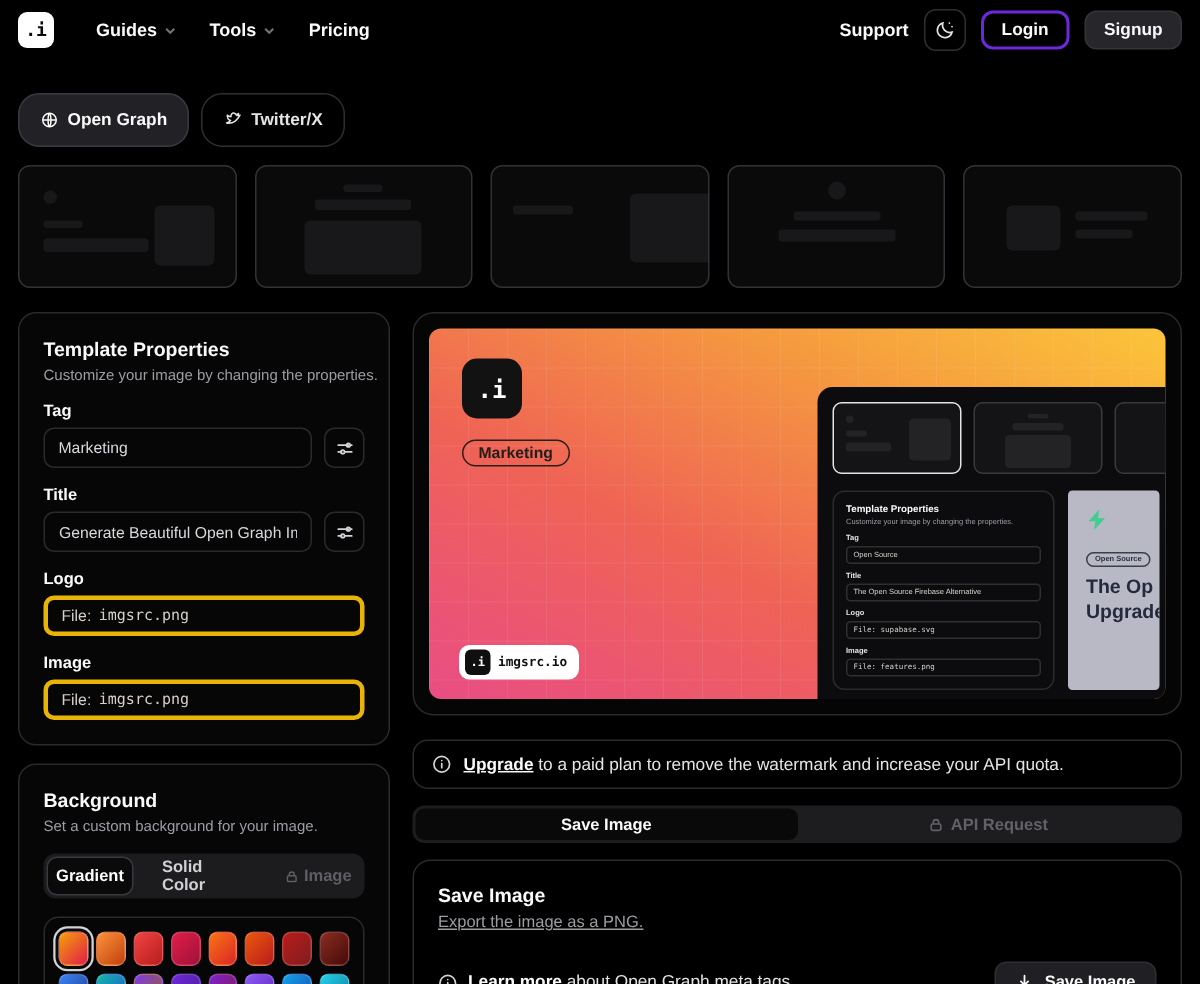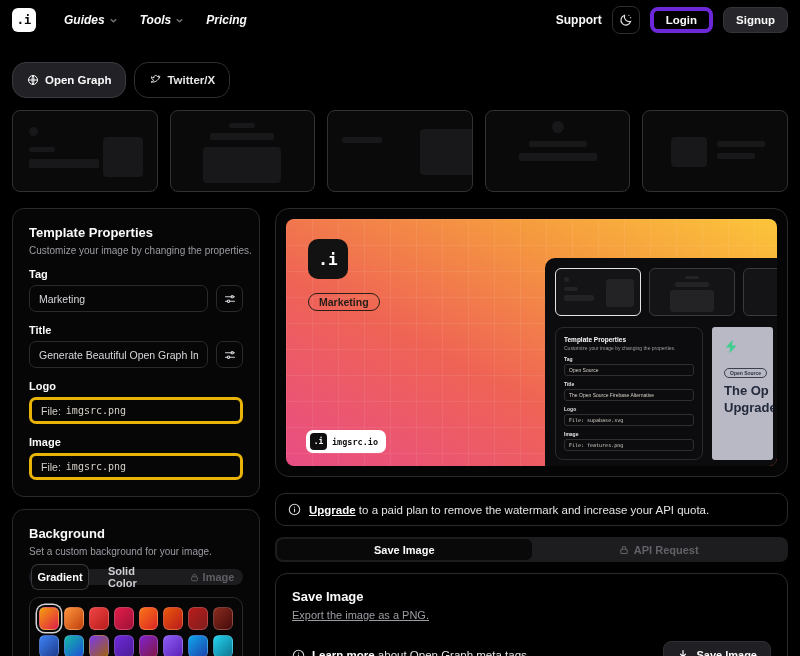--- a/index.html
+++ b/index.html
@@ -5,28 +5,28 @@
   * { margin:0; padding:0; box-sizing:border-box; }
   html,body { width:800px; height:656px; background:#000; overflow:hidden;
     font-family:"Liberation Sans", sans-serif; color:#fafafa; }
   .mono { font-family:"DejaVu Sans Mono", monospace; }
 
   
   .header { height:40px; display:flex; align-items:center; padding:0 12px; }
   .logo-sq { width:24px; height:24px; background:#fff; border-radius:6px;
     display:flex; align-items:center; justify-content:center; color:#0a0a0a;
     font-family:"DejaVu Sans Mono",monospace; font-weight:bold; font-size:12px; }
-  .nav { display:flex; align-items:center; gap:22px; margin-left:28px;font-style:italic; }
+  .nav { display:flex; align-items:center; gap:22px; margin-left:28px; }
   .nav-item { display:flex; align-items:center; gap:4px; font-size:12px; font-weight:600; color:#fafafa; cursor:pointer; }
   .nav-item svg { opacity:.7; }
   .header-right { margin-left:auto; display:flex; align-items:center; gap:10px; }
   .support { font-size:12px; font-weight:600; }
   .icon-btn { width:28px; height:28px; border:1px solid #2e2e33; border-radius:8px;
     display:flex; align-items:center; justify-content:center; background:transparent; color:#e4e4e7; }
-  .btn-outline { height:26px; padding:0 12px; border:4px solid #6d28d9; border-radius:8px;
+  .btn-outline { height:26px; padding:0 12px; border:2px solid #6d28d9; border-radius:8px;
     background:transparent; color:#fafafa; font-size:11.5px; font-weight:600; display:flex; align-items:center; }
   .btn-solid { height:26px; padding:0 12px; border:1px solid #34343a; border-radius:8px;
     background:#26262b; color:#fafafa; font-size:11.5px; font-weight:600; display:flex; align-items:center; }
 
   
   .type-tabs { display:flex; gap:8px; padding:22px 12px 12px; }
   .pill { height:26px; border-radius:14px; display:flex; align-items:center; gap:6px;
     padding:17px 14px; font-size:11.5px; font-weight:600; }
   .pill.active { background:#222226; border:1px solid #3a3a40; color:#fafafa; }
   .pill.inactive { background:transparent; border:1px solid #2e2e33; color:#e4e4e7; }
@@ -49,21 +49,21 @@
   .field-row { display:flex; gap:8px; }
   .tp-input { flex:1; height:27px; background:transparent; border:1px solid #2a2a2e; border-radius:7px;
     color:#d8d8dc; font-size:10.5px; padding:0 9px; font-family:"Liberation Sans",sans-serif; outline:none; min-width:0; }
   .mini-btn { width:27px; height:27px; flex:none; border:1px solid #2a2a2e; border-radius:7px;
     background:transparent; color:#d4d4d8; display:flex; align-items:center; justify-content:center; }
   .file-input { height:27px; border:3px solid #eab308; border-radius:7px; display:flex; align-items:center;
     gap:5px; padding:0 9px; font-size:10.5px; color:#d6d0c8; }
   .file-input .mono { font-size:10px; }
 
   
-  .seg { margin-top:12px; background:#1c1c1f; border-radius:8px; height:16px; padding:3px;
+  .seg { margin-top:12px; background:#1c1c1f; border-radius:8px; height:30px; padding:3px;
     display:flex; align-items:center; gap:20px; }
   .seg-item { flex:1; height:24px; border-radius:6px; display:flex; align-items:center; justify-content:center;
     gap:4px; font-size:11px; font-weight:600; color:#cfcfd4; }
   .seg-item.active { background:#0a0a0b; color:#fff; box-shadow:0 0 0 1px #38383e; }
   .seg-item.locked { color:#5e5e64; }
 
   .swatch-panel { margin-top:12px; border:1px solid #2a2a2e; border-radius:10px; padding:9px; }
   .swatch-grid { display:grid; grid-template-columns:repeat(8,1fr); gap:5px; }
   .swatch { height:23px; border-radius:6px; border:1px solid rgba(255,255,255,.18); cursor:pointer; }
   .swatch.selected { box-shadow:0 0 0 2px #0a0a0b, 0 0 0 3.5px #d4d4d8; }

